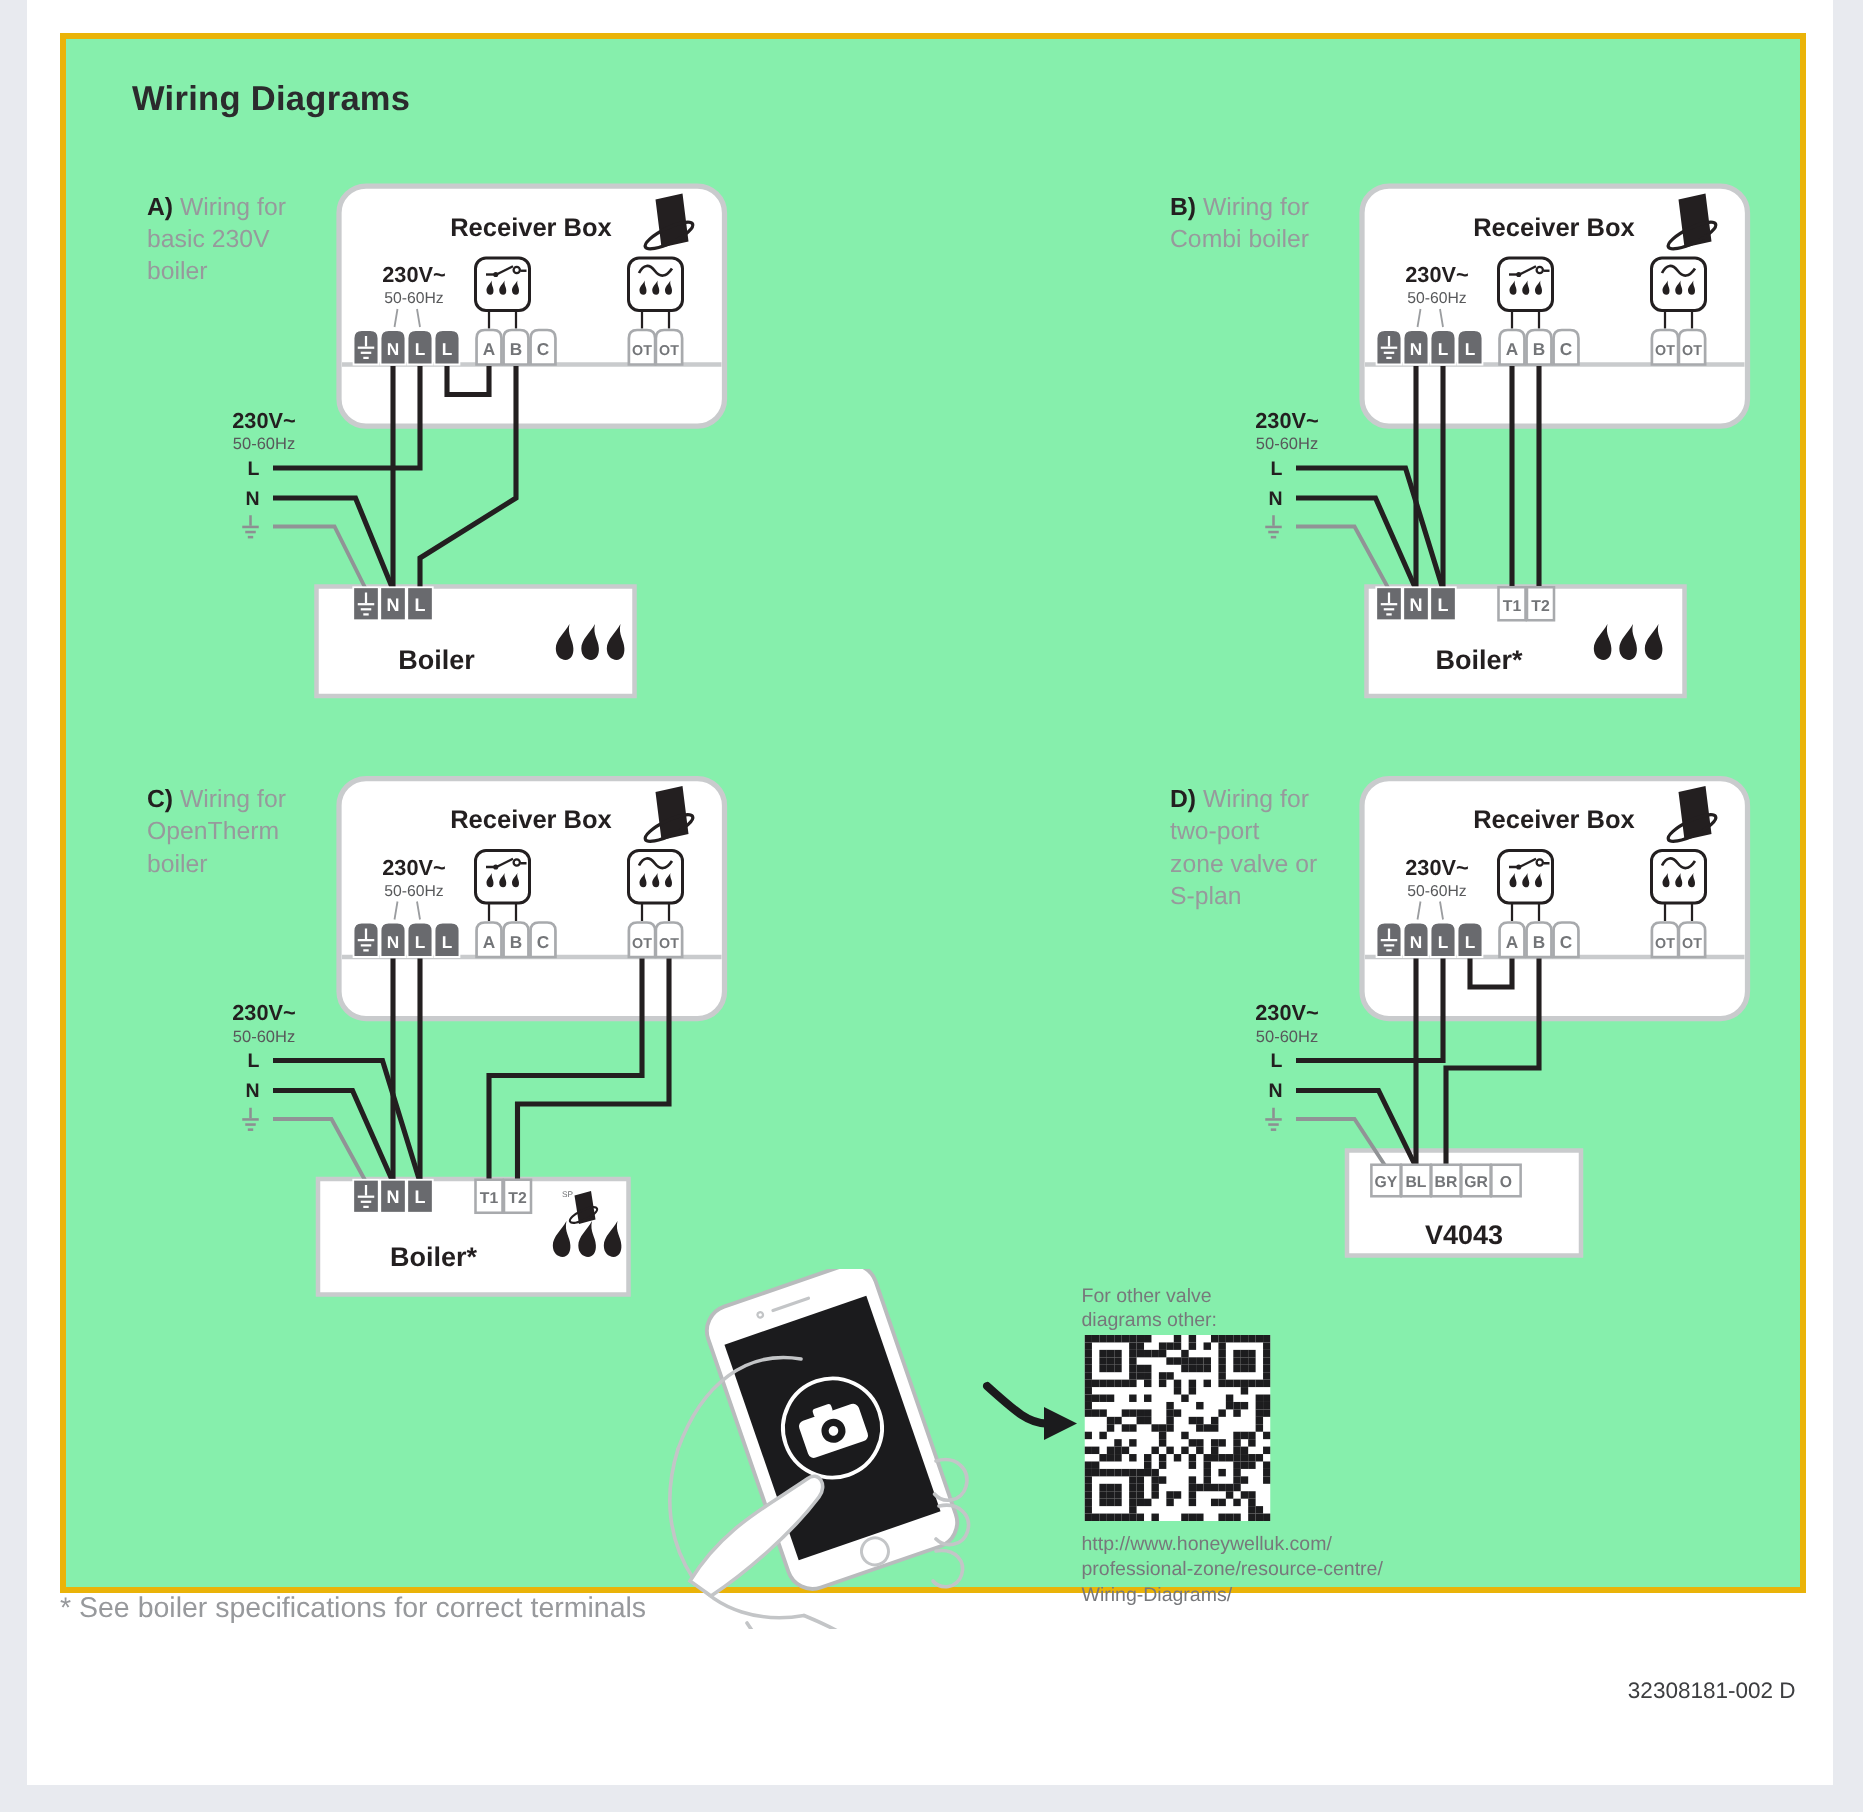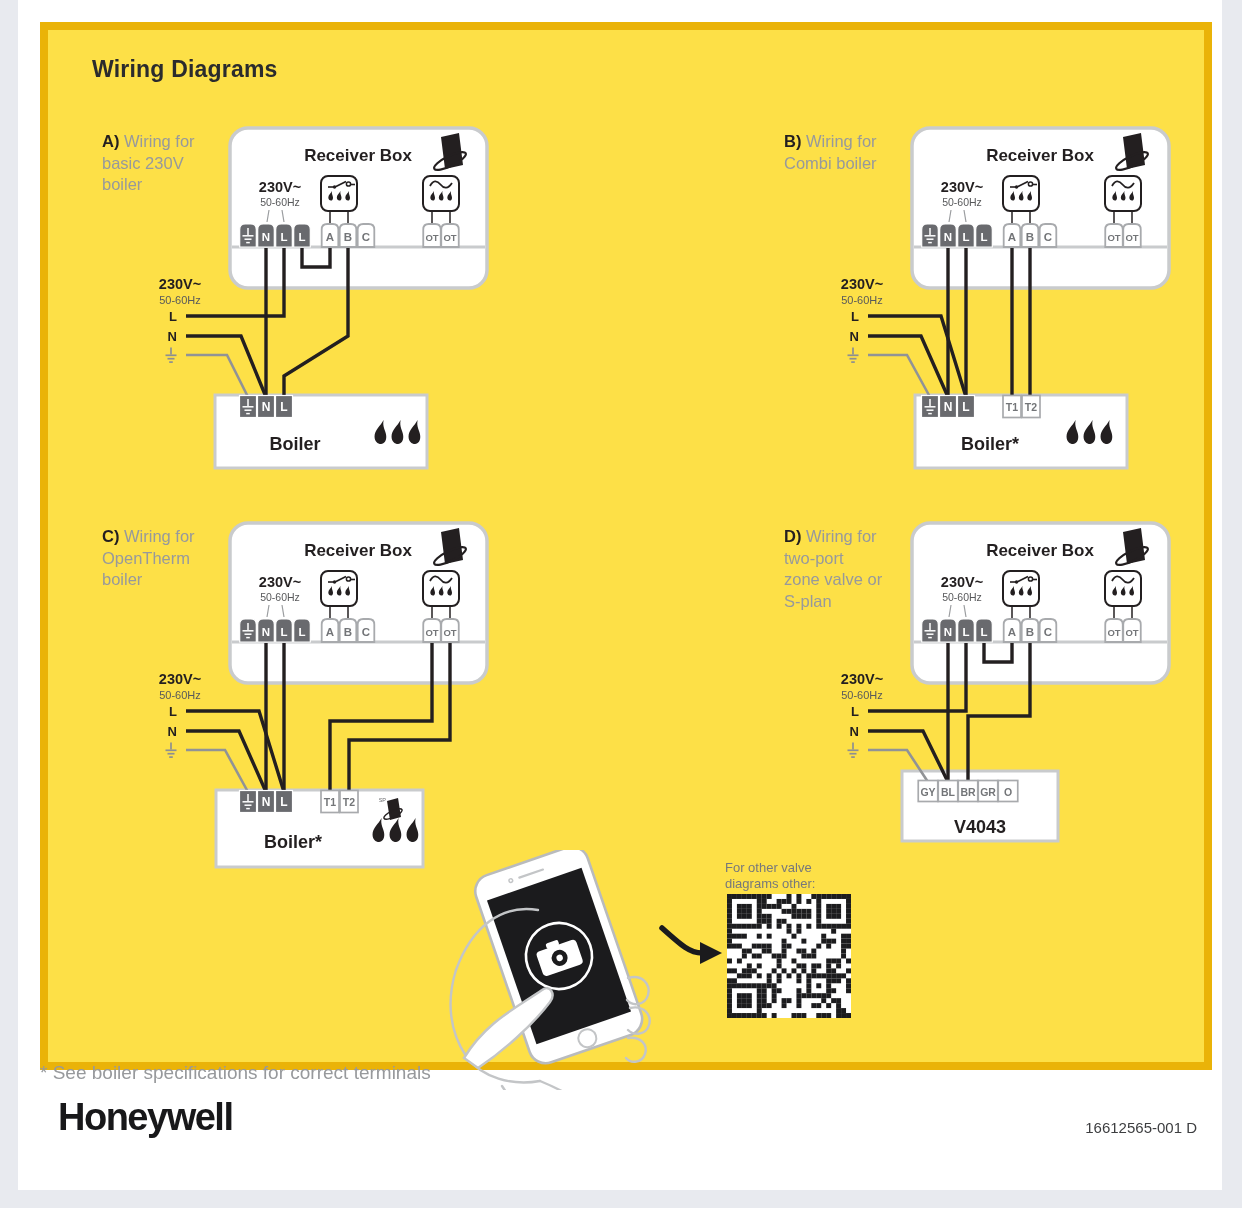--- a/index.html
+++ b/index.html
@@ -1,19 +1,19 @@
 <!DOCTYPE html>
 <html><head>
 <meta charset="utf-8">
 <style>
   html,body{margin:0;padding:0}
   body{width:1242px;height:1208px;background:#e8eaef;position:relative;overflow:hidden;
        font-family:"Liberation Sans",sans-serif;color:#231f20}
   .page{position:absolute;left:18px;top:0;width:1204px;height:1190px;background:#fff}
-  .card{position:absolute;left:22px;top:22px;width:1156px;height:1032px;border:8px solid #eab308;background:#fde047}
+  .card{position:absolute;left:22px;top:22px;width:1156px;height:1032px;border:4px solid #eab308;background:#86efac}
   .h1{position:absolute;left:44px;top:26px;font-size:23px;font-weight:700;color:#2b2b2d;letter-spacing:.2px}
   .dgm{position:absolute;width:420px;height:372px}
   #dgm-A{left:42px;top:90px}
   #dgm-B{left:724px;top:90px}
   #dgm-C{left:42px;top:485px}
   #dgm-D{left:724px;top:485px}
   .illus{position:absolute;left:394px;top:820px;width:300px;height:240px}
   .qr-caption{position:absolute;left:677px;top:830px;font-size:13px;color:#77787b;line-height:16px}
   #qr-svg{position:absolute;left:679px;top:864px}
   .qr-url{position:absolute;left:677px;top:994px;font-size:13px;color:#77787b;line-height:17px}
@@ -755,18 +755,22 @@
           <rect x="70" y="120" width="5" height="5"></rect>
           <rect x="75" y="120" width="5" height="5"></rect>
           <rect x="90" y="120" width="5" height="5"></rect>
           <rect x="95" y="120" width="5" height="5"></rect>
           <rect x="100" y="120" width="5" height="5"></rect>
           <rect x="110" y="120" width="5" height="5"></rect>
           <rect x="115" y="120" width="5" height="5"></rect>
           <rect x="120" y="120" width="5" height="5"></rect>
         </g>
       </svg>
+    <div class="qr-url">
+        <div>http://www.honeywelluk.com/</div>
+        <div>professional-zone/resource-centre/</div>
+        <div>Wiring-Diagrams/</div>
+      </div>
   </div>
 
   <div class="footnote">* See boiler specifications for correct terminals</div>
-  <div class="brand">Honeywell</div>
-  <div class="docnum">16612565-001 D</div>
+  <div class="docnum">32308181-002 D</div>
 </div>
 
 </body></html>

